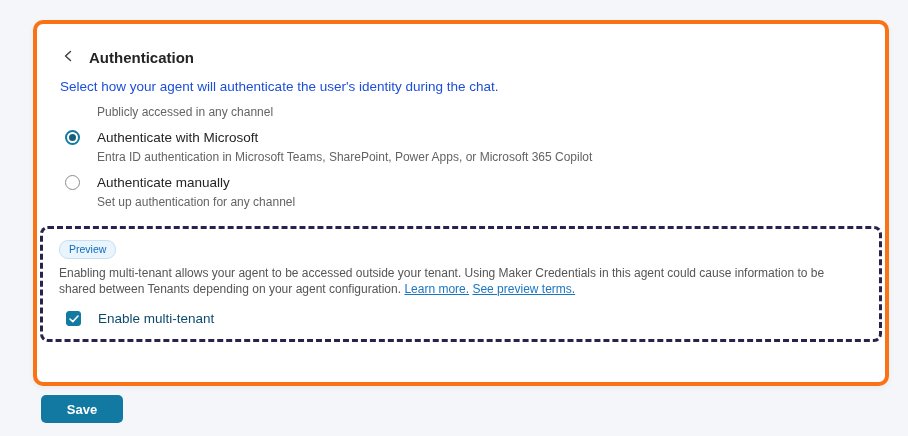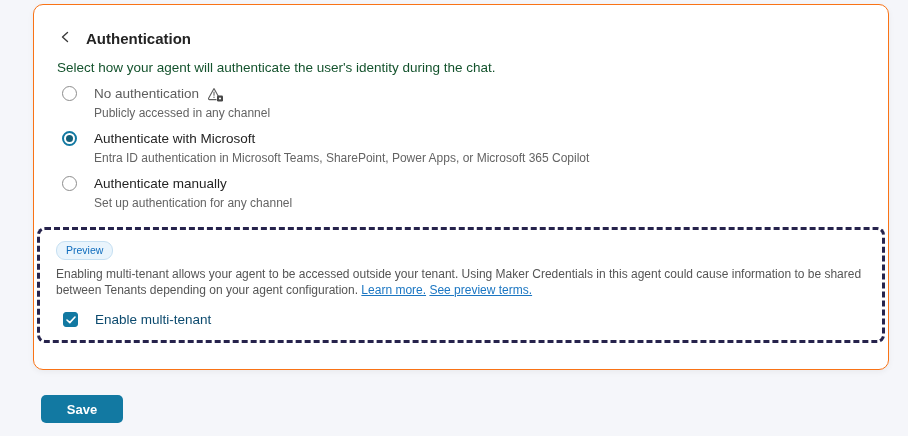--- a/index.html
+++ b/index.html
@@ -6,24 +6,24 @@
   html, body {
     width: 908px; height: 436px;
     font-family: "Liberation Sans", "DejaVu Sans", sans-serif;
     background: #f5f6fa;
     position: relative;
     overflow: hidden;
     color: #2b2b2b;
   }
   .card {
     position: absolute;
-    left: 33px; top: 4px;
+    left: 33px; top: 20px;
     width: 856px; height: 366px;
     background: #ffffff;
-    border: 1px solid #f97316;
+    border: 4px solid #f97316;
     border-radius: 10px;
     box-shadow: 0 2px 6px rgba(0,0,0,0.05);
     padding: 24px 22px 0 22px;
   }
   .header-row {
     display: flex;
     align-items: center;
     gap: 12px;
   }
   .back-btn {
@@ -34,21 +34,21 @@
   }
   .page-title {
     font-size: 15px;
     font-weight: bold;
     color: #242424;
   }
   .subtitle {
     margin-top: 13px;
     margin-left: 1px;
     font-size: 13.5px;
-    color: #14532d;
+    color: #1d4ed8;
   }
   .options-label {
     margin-top: 27px;
     font-size: 12.5px;
     font-weight: bold;
     color: #242424;
   }
   .option {
     margin-top: 11px;
     padding-left: 6px;
@@ -175,36 +175,20 @@
         </svg>
       </span>
     </button>
     <div class="page-title">Authentication</div>
   </div>
 
   <div class="subtitle">Select how your agent will authenticate the user's identity during the chat.</div>
 
 
   <div class="option">
-    <div class="option-main">
-      <span class="radio"></span>
-      <span class="option-label dim">
-        <span>No authentication</span>
-        <span class="warn-icon">
-          <svg width="17" height="15" viewBox="0 0 17 15">
-            <path d="M7 1.6 L1.6 11.2 A1 1 0 0 0 2.5 12.6 H9.5" fill="none" stroke="#5d5d5d" stroke-width="1.1" stroke-linejoin="round"></path>
-            <path d="M7 1.6 L12.4 11.2" fill="none" stroke="#5d5d5d" stroke-width="1.1"></path>
-            <path d="M7 5 v3.2" stroke="#5d5d5d" stroke-width="1.1" stroke-linecap="round"></path>
-            <circle cx="7" cy="10.3" r="0.7" fill="#5d5d5d"></circle>
-            <rect x="10" y="8.5" width="6" height="6" rx="1.2" fill="#474747"></rect>
-            <circle cx="13" cy="11.5" r="1.1" fill="#ffffff"></circle>
-          </svg>
-        </span>
-      </span>
-    </div>
     <div class="option-desc">Publicly accessed in any channel</div>
   </div>
 
   <div class="option">
     <div class="option-main">
       <span class="radio selected"></span>
       <span class="option-label">Authenticate with Microsoft</span>
     </div>
     <div class="option-desc">Entra ID authentication in Microsoft Teams, SharePoint, Power Apps, or Microsoft 365 Copilot</div>
   </div>

